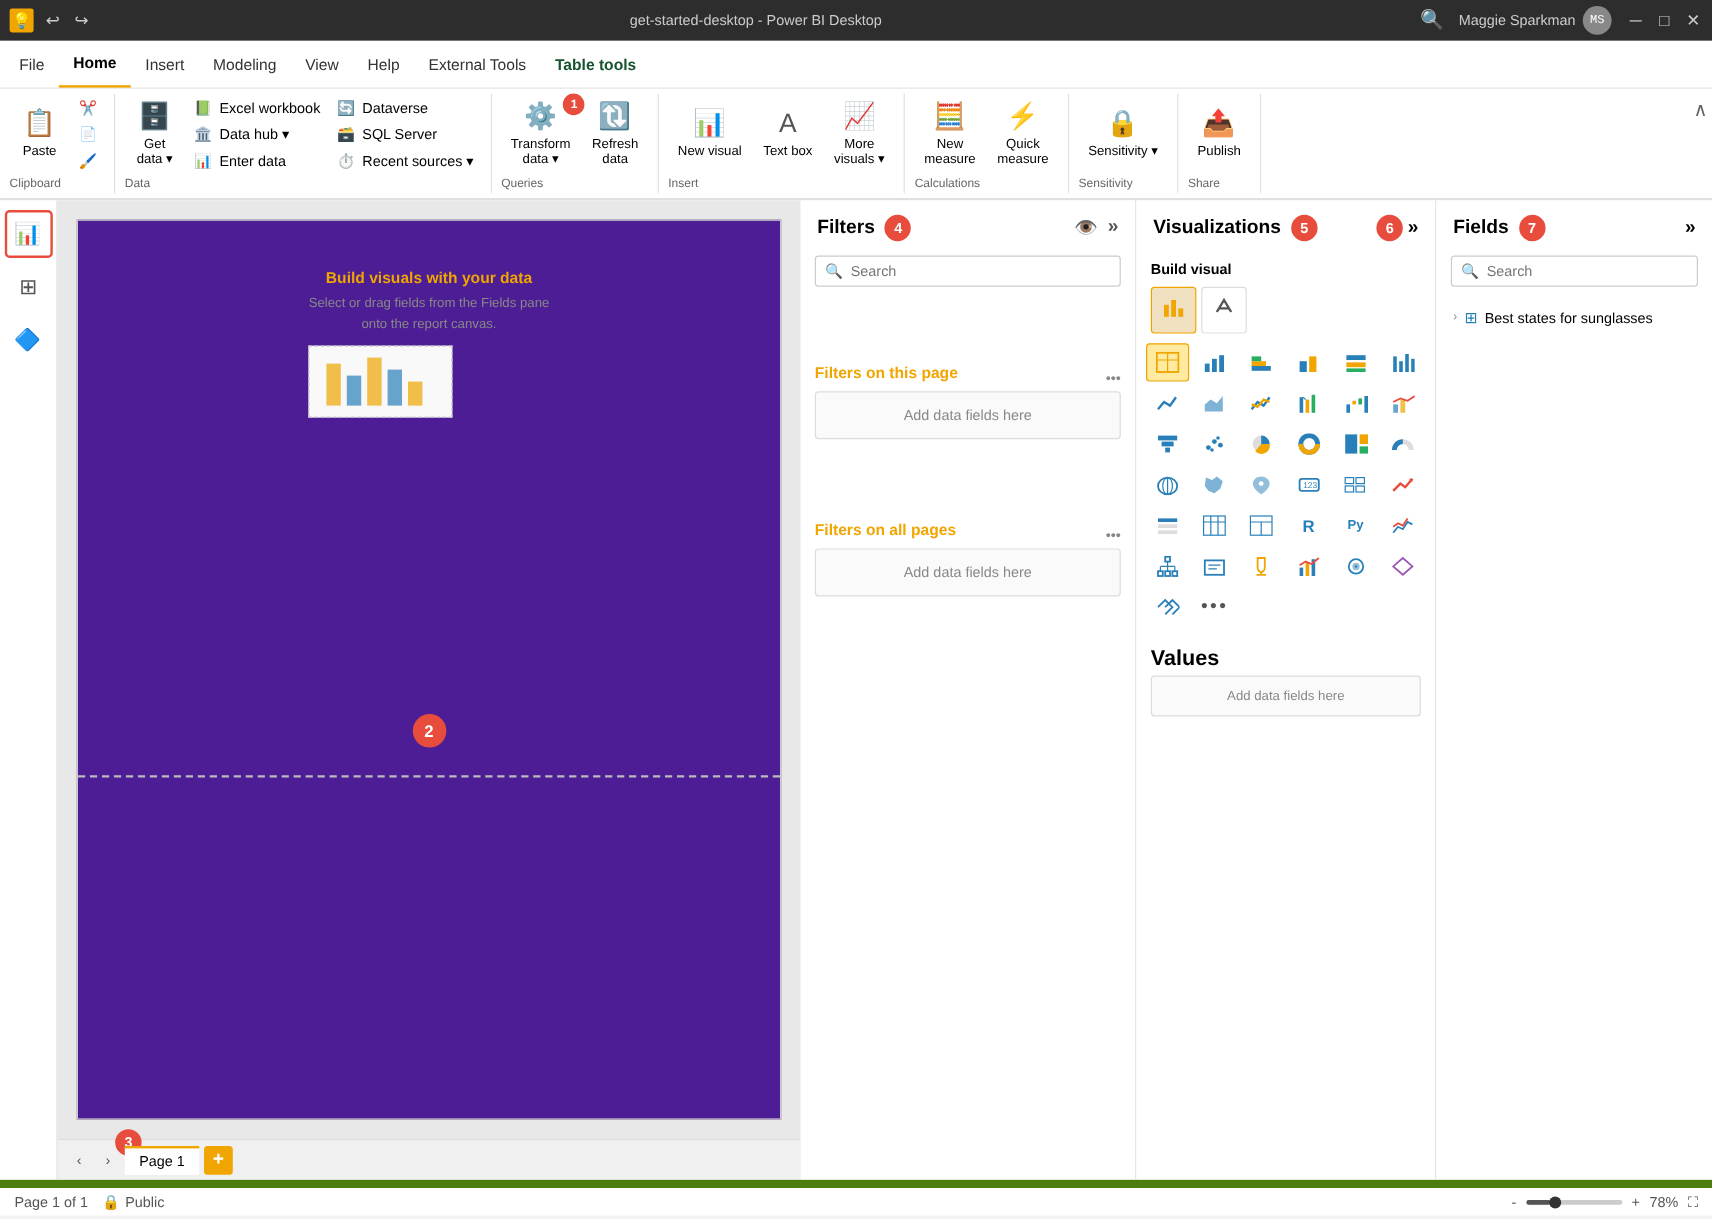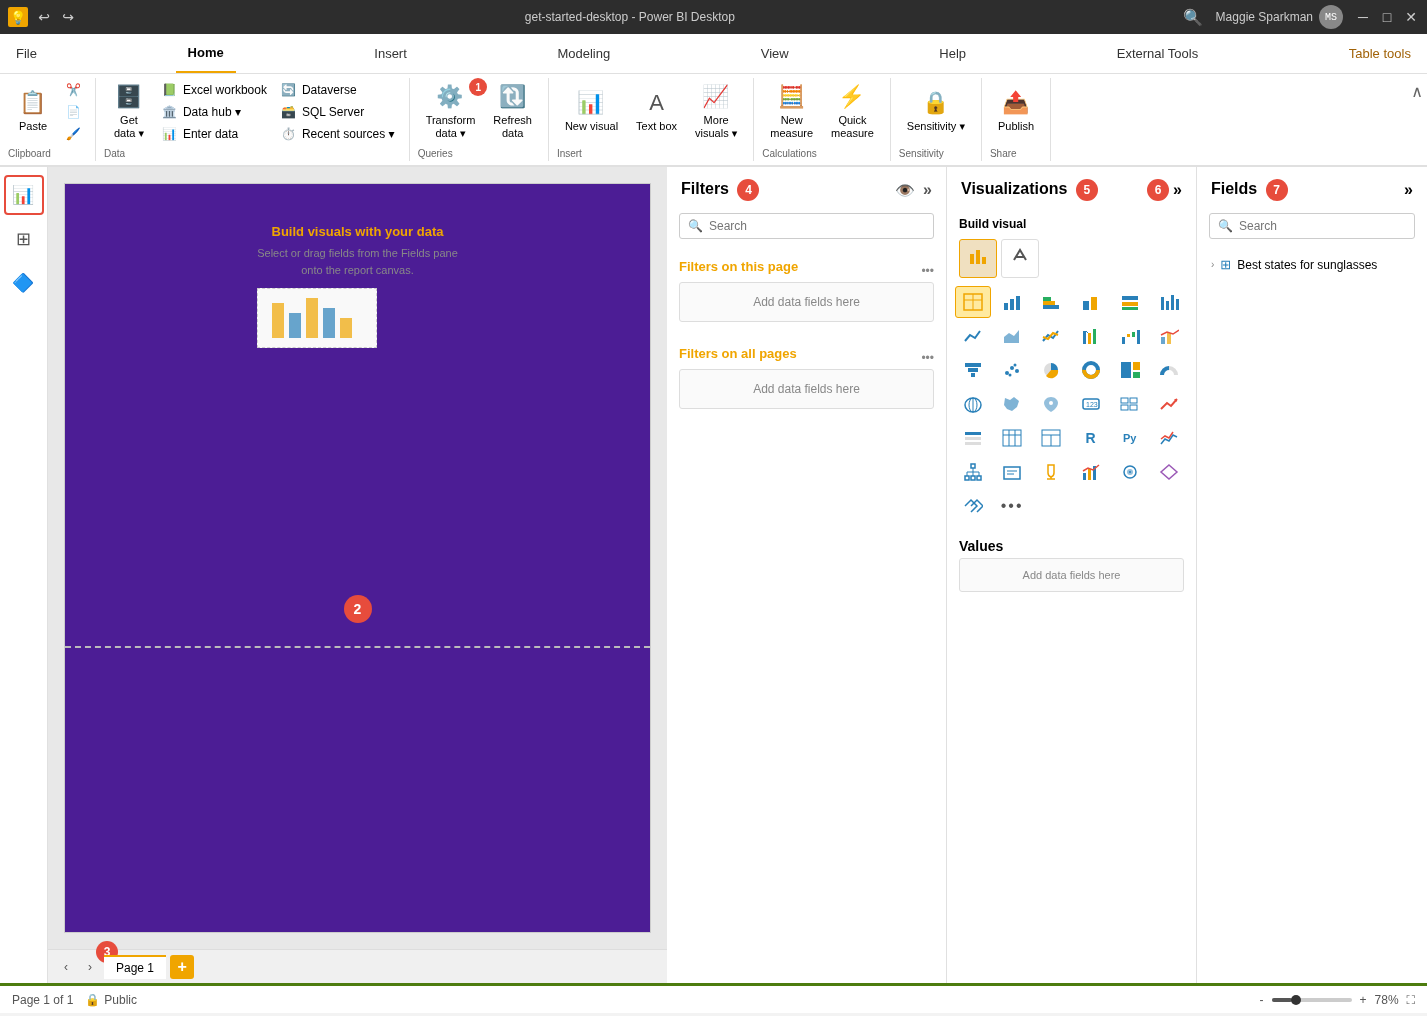--- a/index.html
+++ b/index.html
@@ -26,21 +26,20 @@
     .search-icon-title { color: #ccc; font-size: 16px; }
 
     
     .menu-bar {
       background: #fff;
       height: 40px;
       display: flex;
       align-items: center;
       padding: 0 4px;
       border-bottom: 1px solid #e0e0e0;
-      justify-content: space-between;
     }
     .menu-item {
       padding: 8px 12px;
       cursor: pointer;
       font-size: 13px;
       color: #333;
       height: 100%;
       display: flex;
       align-items: center;
     }
@@ -284,20 +283,21 @@
     }
     .panel-search input {
       border: none;
       outline: none;
       font-size: 12px;
       flex: 1;
       background: transparent;
     }
     .filter-section {
       padding: 8px 12px;
+      margin-top: 44px;
     }
     .filter-section-title {
       color: #f0a500;
       font-size: 13px;
       font-weight: 600;
       margin-bottom: 8px;
     }
     .filter-drop-area {
       border: 1px solid #ddd;
       border-radius: 3px;
@@ -356,21 +356,21 @@
       height: 32px;
       display: flex;
       align-items: center;
       justify-content: center;
       cursor: pointer;
       border-radius: 3px;
       font-size: 16px;
       color: #2980b9;
     }
     .viz-icon-btn.active { background: #ffeaa0; border: 1px solid #f0a500; }
-    .viz-section-title { font-size: 14px; font-weight: 600; padding: 8px 12px 4px; }
+    .viz-section-title { font-size: 18px; font-weight: 600; padding: 8px 12px 4px; }
     .viz-drop-area {
       border: 1px solid #ddd;
       border-radius: 3px;
       padding: 10px;
       text-align: center;
       color: #888;
       font-size: 11px;
       background: #fafafa;
       margin: 0 12px 8px;
     }
@@ -463,21 +463,21 @@
       font-size: 12px;
       cursor: pointer;
     }
     .field-chevron { font-size: 10px; color: #888; }
     .field-icon { color: #2980b9; font-size: 13px; }
 
     
     .status-bar {
       height: 30px;
       background: #fff;
-      border-top: 3px solid #4d7c0f;
+      border-top: 7px solid #4d7c0f;
       display: flex;
       align-items: center;
       padding: 0 12px;
       font-size: 12px;
       color: #555;
       justify-content: space-between;
     }
     .status-left { display: flex; align-items: center; gap: 12px; }
     .status-right { display: flex; align-items: center; gap: 8px; }
     .status-public {
@@ -540,21 +540,21 @@
 </div>
 
 <div class="menu-bar">
   <div class="menu-item">File</div>
   <div class="menu-item active">Home</div>
   <div class="menu-item">Insert</div>
   <div class="menu-item">Modeling</div>
   <div class="menu-item">View</div>
   <div class="menu-item">Help</div>
   <div class="menu-item">External Tools</div>
-  <div class="menu-item table-tools" style="color:#a16207; font-weight:400;">Table tools</div>
+  <div class="menu-item table-tools" style="color:#14532d; font-weight:700;">Table tools</div>
 </div>
 
 <div class="ribbon">
 
   <div class="ribbon-group">
     <div class="ribbon-buttons">
       <div class="ribbon-btn">
         <span class="btn-icon">📋</span>
         <span class="btn-label">Paste</span>
       </div>

